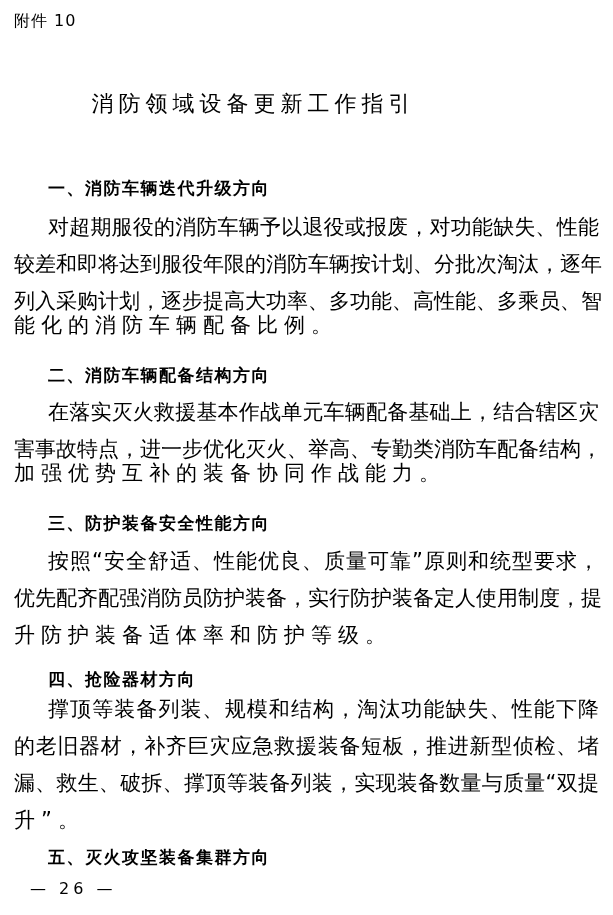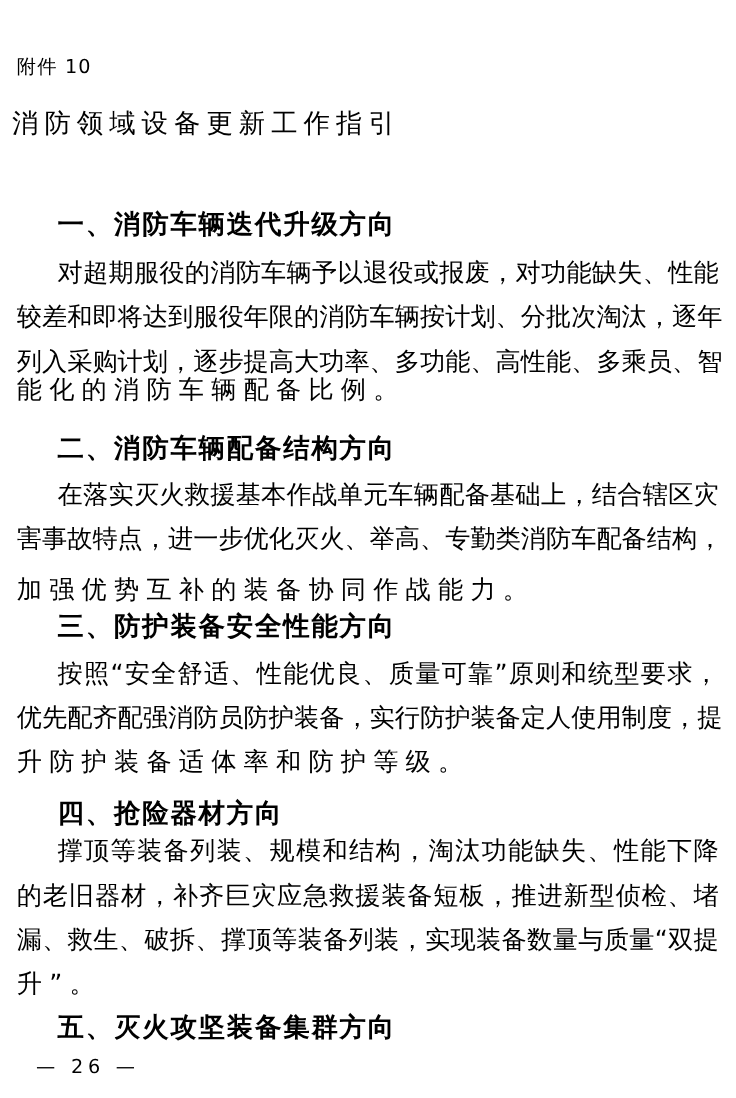--- a/index.html
+++ b/index.html
@@ -3,29 +3,29 @@
   <meta charset="utf-8">
   <style>
     html, body { margin: 0; padding: 0; background: #ffffff; }
     body {
       width: 613px; height: 915px; position: relative; overflow: hidden;
       font-family: "DejaVu Sans", "Liberation Sans", sans-serif;
       color: #000000;
     }
     .attach {
       position: absolute; left: 14px; top: 11px;
-      font-size: 16px; line-height: 20px; letter-spacing: 1px; margin-top: 35px;
+      font-size: 16px; line-height: 20px; letter-spacing: 1px;
     }
     .title {
       position: absolute; left: 0; width: 497px; top: 88px;
-      text-align: left; font-size: 22px; line-height: 32px;
+      text-align: center; font-size: 22px; line-height: 32px;
       letter-spacing: 5px; padding-left: 10px; box-sizing: border-box;
     }
     .heading {
-      position: absolute; left: 48px; font-size: 22px; line-height: 26px;
+      position: absolute; left: 48px; font-size: 17px; line-height: 26px;
       font-weight: bold; letter-spacing: 1.5px;
     }
     .line {
       position: absolute; left: 14px; width: 585px;
       font-size: 21px; line-height: 26px; white-space: nowrap;
       text-align: justify; text-align-last: justify;
     }
     .line.indent { left: 48px; width: 551px; }
     .line.last { text-align-last: left; letter-spacing: 6px; }
     .footer {
@@ -42,21 +42,21 @@
 
   <div class="heading" style="top:175px">一、消防车辆迭代升级方向</div>
   <div class="line indent" style="top:214px">对超期服役的消防车辆予以退役或报废，对功能缺失、性能</div>
   <div class="line" style="top:251px">较差和即将达到服役年限的消防车辆按计划、分批次淘汰，逐年</div>
   <div class="line" style="top:288px">列入采购计划，逐步提高大功率、多功能、高性能、多乘员、智</div>
   <div class="line last" style="top:312px">能化的消防车辆配备比例。</div>
 
   <div class="heading" style="top:362px">二、消防车辆配备结构方向</div>
   <div class="line indent" style="top:399px">在落实灭火救援基本作战单元车辆配备基础上，结合辖区灾</div>
   <div class="line" style="top:436px">害事故特点，进一步优化灭火、举高、专勤类消防车配备结构，</div>
-  <div class="line last" style="top:478px">加强优势互补的装备协同作战能力。</div>
+  <div class="line last" style="top:460px">加强优势互补的装备协同作战能力。</div>
 
   <div class="heading" style="top:510px">三、防护装备安全性能方向</div>
   <div class="line indent" style="top:548px">按照“安全舒适、性能优良、质量可靠”原则和统型要求，</div>
   <div class="line" style="top:585px">优先配齐配强消防员防护装备，实行防护装备定人使用制度，提</div>
   <div class="line last" style="top:622px">升防护装备适体率和防护等级。</div>
 
   <div class="heading" style="top:666px">四、抢险器材方向</div>
   <div class="line indent" style="top:696px">撑顶等装备列装、规模和结构，淘汰功能缺失、性能下降</div>
   <div class="line" style="top:733px">的老旧器材，补齐巨灾应急救援装备短板，推进新型侦检、堵</div>
   <div class="line" style="top:770px">漏、救生、破拆、撑顶等装备列装，实现装备数量与质量“双提</div>

